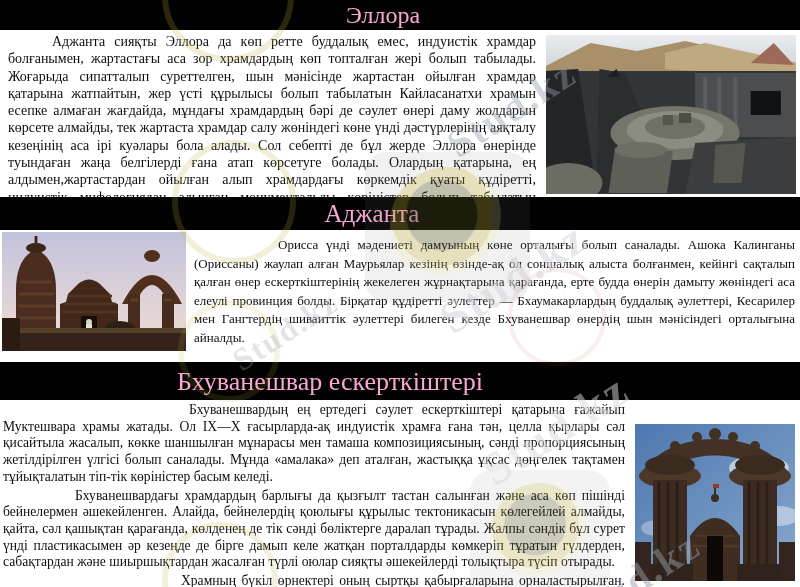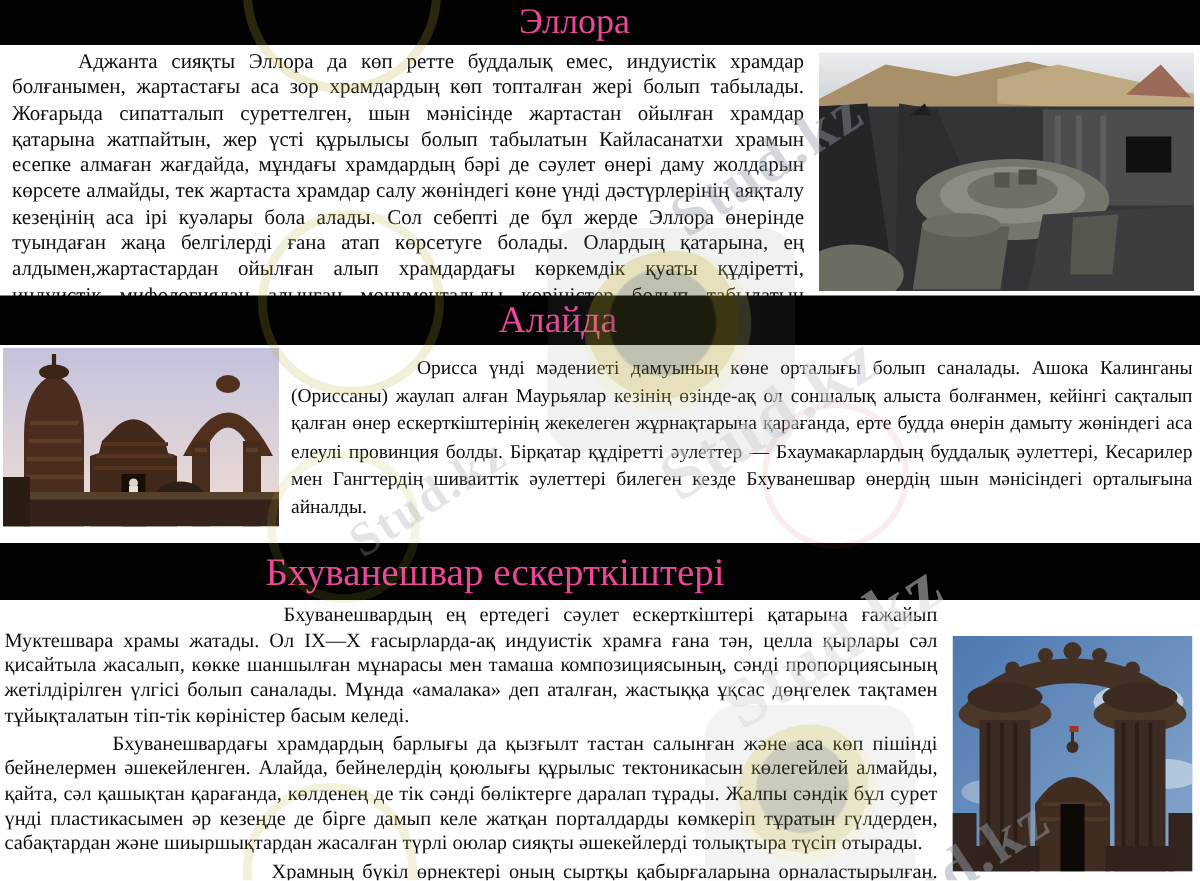--- a/index.html
+++ b/index.html
@@ -1,18 +1,18 @@
 <!DOCTYPE html>
 <html><head>
 <meta charset="utf-8">
 <style>
   html,body{margin:0;padding:0;background:#fff;}
   .page{position:relative;width:800px;height:587px;background:#fff;overflow:hidden;
         font-family:"Liberation Serif",serif;color:#0d0d0d;}
-  .banner{position:absolute;left:0;right:0;background:#020202;color:#ec4899;
+  .banner{position:absolute;left:0;right:0;background:#020202;color:#f9a8d4;
           text-align:center;font-family:"Liberation Serif",serif;font-weight:normal;}
   #b1{top:0;height:30px;font-size:24px;line-height:31px;padding-right:34px;}
   #b2{top:197px;height:33px;font-size:25px;line-height:34px;padding-right:56px;}
   #b3{top:362px;height:38px;font-size:26px;line-height:39px;padding-right:140px;}
   .content{position:absolute;text-align:justify;}
   #c1{top:30px;left:8px;right:0;height:167px;}
   #c2{top:230px;left:0;right:5px;height:132px;}
   #c3{top:400px;left:3px;right:4px;height:161px;}
   #c1 p{font-size:14px;line-height:17.3px;text-indent:44px;margin:3px 0 0;}
   #c2 p{font-size:13px;line-height:18.6px;text-indent:84px;margin:6px 0 12px;}
@@ -75,21 +75,21 @@
         <path d="M150,110 L252,104 L252,163 L140,163 Z" fill="#3b3d3f"></path>
         <path d="M170,112 L200,110 L196,150 L168,150 Z" fill="#55574f"></path>
         <ellipse cx="24" cy="150" rx="34" ry="20" fill="#6b6d63"></ellipse>
         <rect x="0" y="0" width="252" height="163" fill="none" stroke="#ffffff" stroke-width="4"></rect>
       </svg>
     </figure>
     <p>Аджанта сияқты Эллора да көп ретте буддалық емес, индуистік храмдар болғанымен, жартастағы аса зор храмдардың көп топталған жері болып табылады. Жоғарыда сипатталып суреттелген, шын мәнісінде жартастан ойылған храмдар қатарына жатпайтын, жер үсті құрылысы болып табылатын Кайласанатхи храмын есепке алмаған жағдайда, мұндағы храмдардың бәрі де сәулет өнері даму жолдарын көрсете алмайды, тек жартаста храмдар салу жөніндегі көне үнді дәстүрлерінің аяқталу кезеңінің аса ірі куәлары бола алады. Сол себепті де бұл жерде Эллора өнерінде туындаған жаңа белгілерді ғана атап көрсетуге болады. Олардың қатарына, ең алдымен,жартастардан ойылған алып храмдардағы көркемдік қуаты құдіретті, индуистік мифологиядан алынған монументальды көріністер болып табылатын мүсіндік декор жатады.</p>
   </div>
 
   <div class="banner" id="b2">
-    <span>Алайда</span>
+    <span>Аджанта</span>
   </div>
   <div class="content" id="c2">
     <figure class="ph2">
       <svg viewBox="0 0 184 119" preserveAspectRatio="none">
         <defs>
           <linearGradient id="sky2" x1="0" y1="0" x2="0" y2="1">
             <stop offset="0" stop-color="#c3c2dd"></stop>
               <stop offset="0.7" stop-color="#e4d6d6"></stop>
             <stop offset="1" stop-color="#ecdcd4"></stop>
           </linearGradient>

